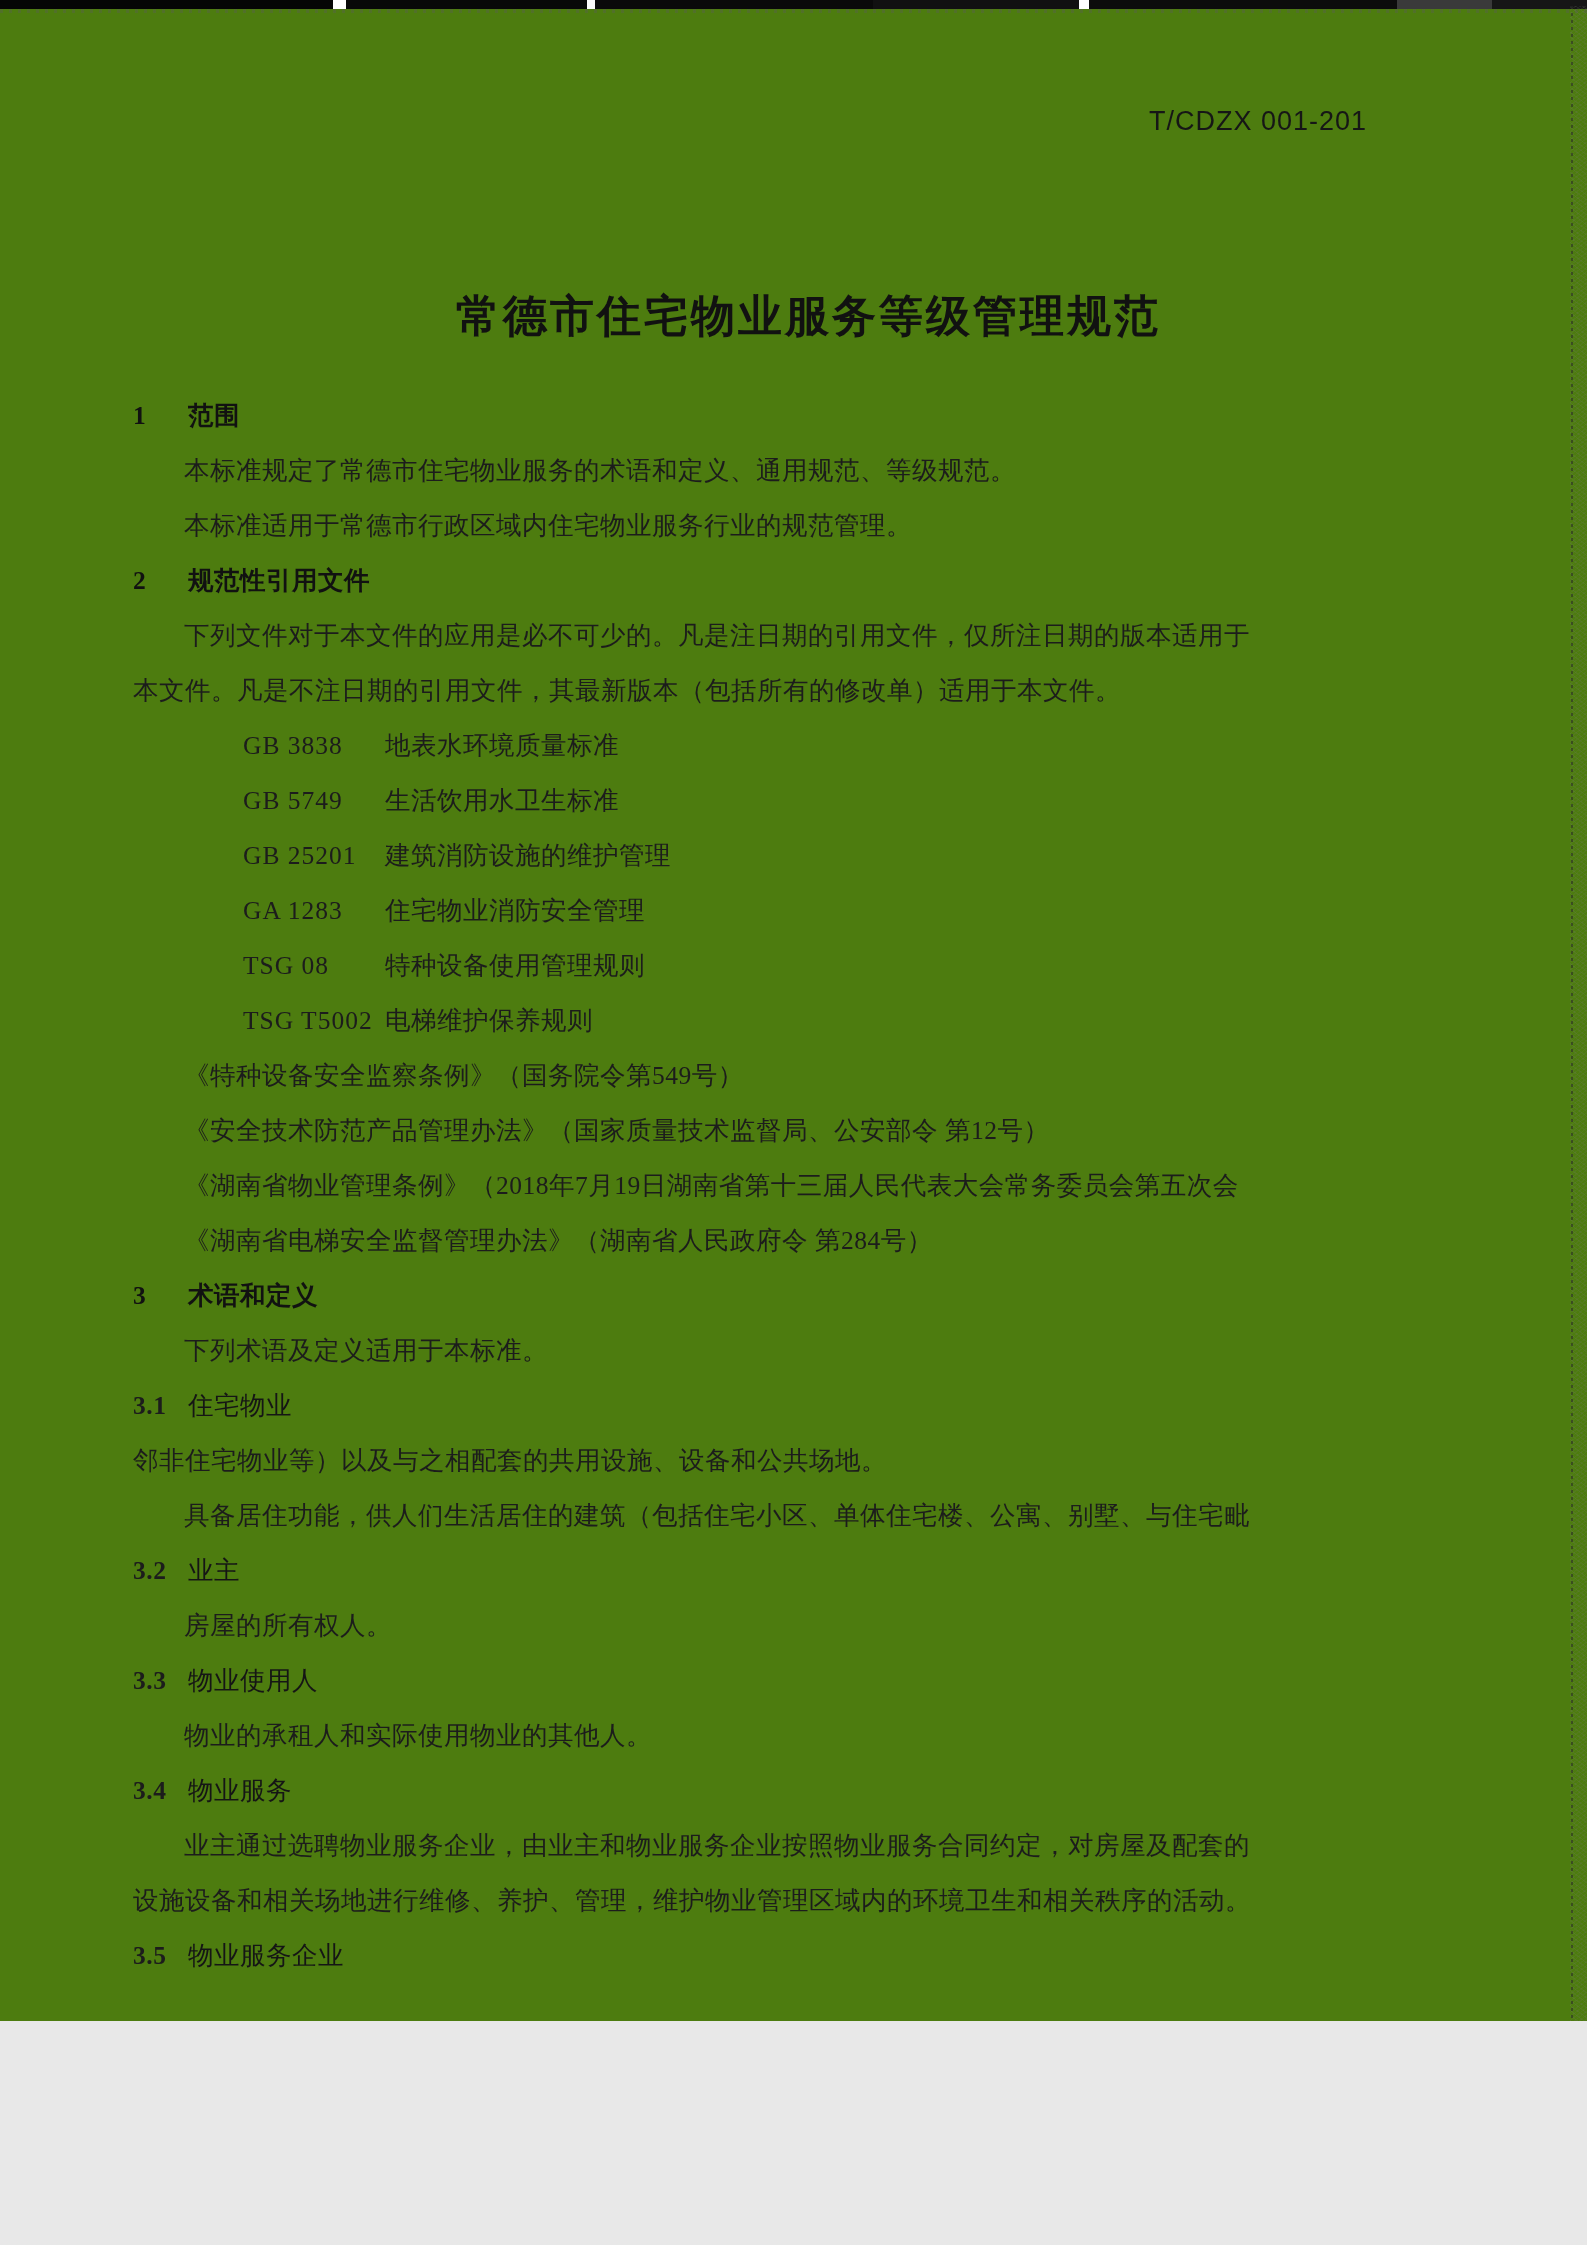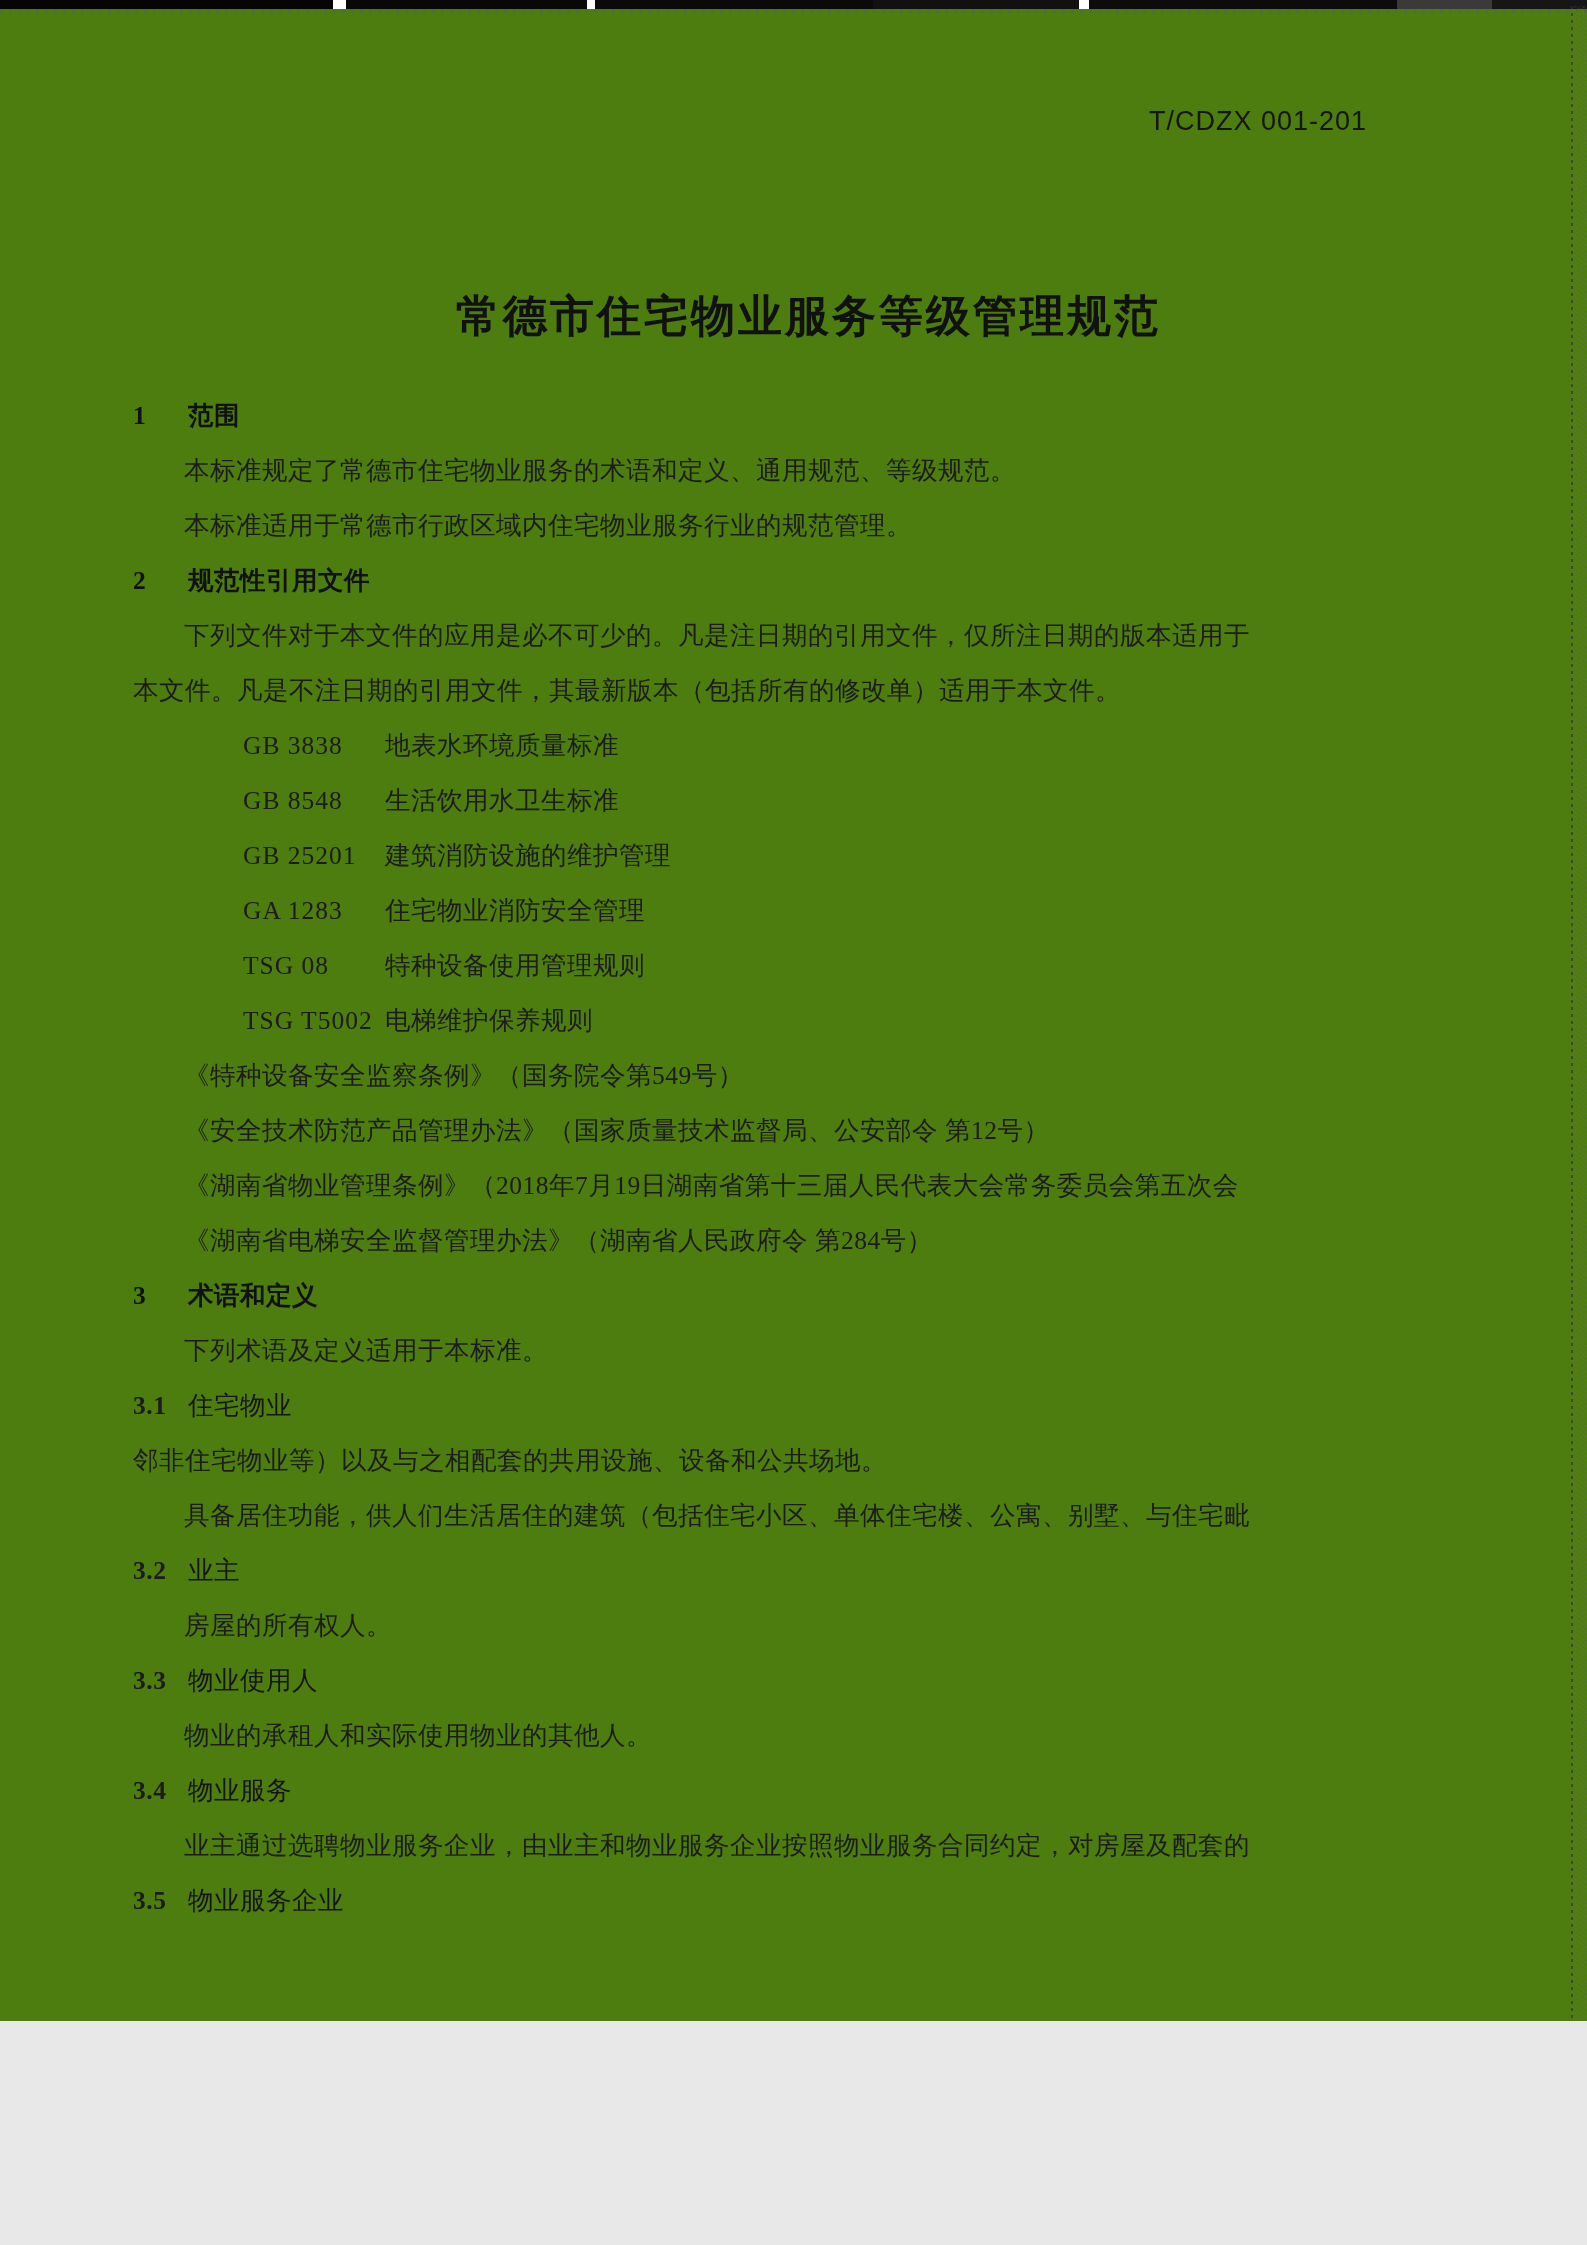--- a/index.html
+++ b/index.html
@@ -86,37 +86,38 @@
   <h1 class="doc-title">常德市住宅物业服务等级管理规范</h1>
 
   <div class="doc-body">
       <div class="line clause1"><span class="clause-number">1</span><span class="clause-label">范围</span></div>
       <div class="line line-indent">本标准规定了常德市住宅物业服务的术语和定义、通用规范、等级规范。</div>
       <div class="line line-indent">本标准适用于常德市行政区域内住宅物业服务行业的规范管理。</div>
       <div class="line clause1"><span class="clause-number">2</span><span class="clause-label">规范性引用文件</span></div>
       <div class="line line-indent">下列文件对于本文件的应用是必不可少的。凡是注日期的引用文件，仅所注日期的版本适用于</div>
       <div class="line line-flush">本文件。凡是不注日期的引用文件，其最新版本（包括所有的修改单）适用于本文件。</div>
       <div class="line ref"><span class="ref-code">GB 3838</span><span class="ref-title">地表水环境质量标准</span></div>
-      <div class="line ref"><span class="ref-code">GB 8548</span><span class="ref-title">生活饮用水卫生标准</span></div>
+      <div class="line ref"><span class="ref-code">GB 5749</span><span class="ref-title">生活饮用水卫生标准</span></div>
       <div class="line ref"><span class="ref-code">GB 25201</span><span class="ref-title">建筑消防设施的维护管理</span></div>
       <div class="line ref"><span class="ref-code">GA 1283</span><span class="ref-title">住宅物业消防安全管理</span></div>
       <div class="line ref"><span class="ref-code">TSG 08</span><span class="ref-title">特种设备使用管理规则</span></div>
       <div class="line ref"><span class="ref-code">TSG T5002</span><span class="ref-title">电梯维护保养规则</span></div>
       <div class="line line-indent">《特种设备安全监察条例》（国务院令第549号）</div>
       <div class="line line-indent">《安全技术防范产品管理办法》（国家质量技术监督局、公安部令 第12号）</div>
       <div class="line line-indent">《湖南省物业管理条例》（2018年7月19日湖南省第十三届人民代表大会常务委员会第五次会</div>
       <div class="line line-indent">《湖南省电梯安全监督管理办法》（湖南省人民政府令 第284号）</div>
       <div class="line clause1"><span class="clause-number">3</span><span class="clause-label">术语和定义</span></div>
       <div class="line line-indent">下列术语及定义适用于本标准。</div>
       <div class="line clause2"><span class="clause-number">3.1</span><span class="clause-label">住宅物业</span></div>
       <div class="line line-flush">邻非住宅物业等）以及与之相配套的共用设施、设备和公共场地。</div>
       <div class="line line-indent">具备居住功能，供人们生活居住的建筑（包括住宅小区、单体住宅楼、公寓、别墅、与住宅毗</div>
       <div class="line clause2"><span class="clause-number">3.2</span><span class="clause-label">业主</span></div>
       <div class="line line-indent">房屋的所有权人。</div>
       <div class="line clause2"><span class="clause-number">3.3</span><span class="clause-label">物业使用人</span></div>
       <div class="line line-indent">物业的承租人和实际使用物业的其他人。</div>
       <div class="line clause2"><span class="clause-number">3.4</span><span class="clause-label">物业服务</span></div>
       <div class="line line-indent">业主通过选聘物业服务企业，由业主和物业服务企业按照物业服务合同约定，对房屋及配套的</div>
+      <div class="line line-flush">设施设备和相关场地进行维修、养护、管理，维护物业管理区域内的环境卫生和相关秩序的活动。</div>
       <div class="line clause2"><span class="clause-number">3.5</span><span class="clause-label">物业服务企业</span></div>
     </div>
 
   <div class="page-number">1</div>
 </div>
 
 </body></html>

